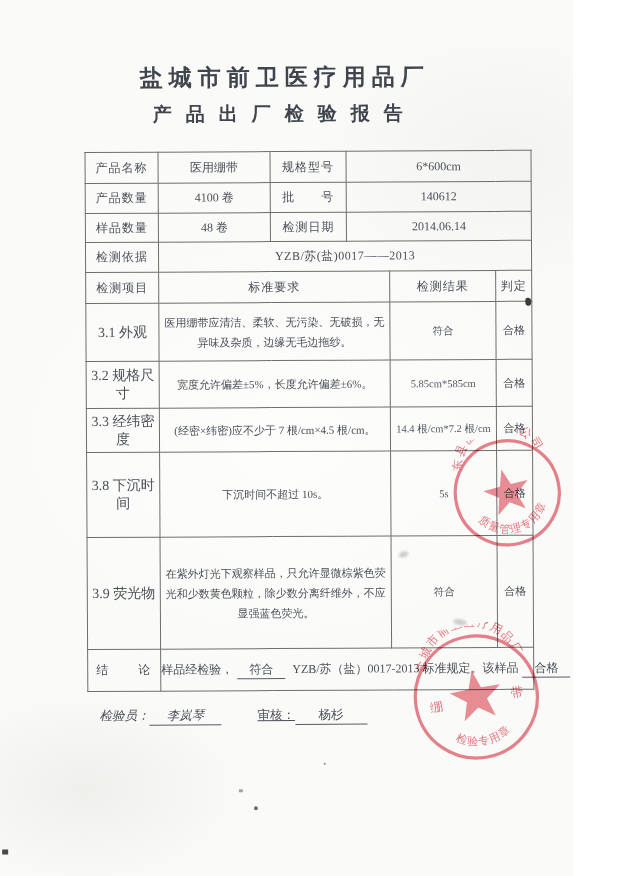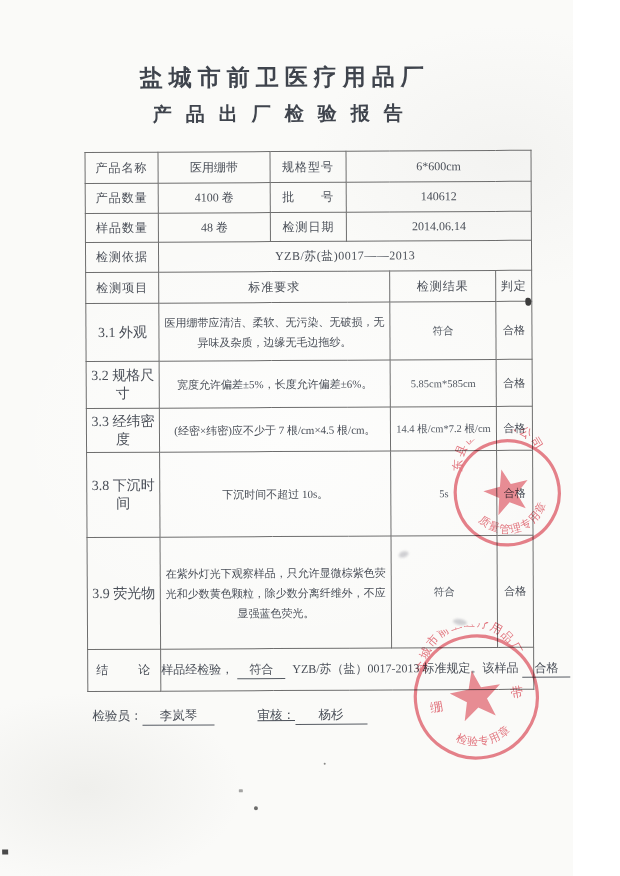--- a/index.html
+++ b/index.html
@@ -47,21 +47,21 @@
   td.res{font-size:10.5px;white-space:nowrap;color:#555b64;}
   td.ver{font-size:11px;}
   td.concl-label{letter-spacing:2px;}
   td.concl{text-align:left;padding-left:10px;font-size:12px;white-space:nowrap;}
   .ublank{
     display:inline-block;border-bottom:1px solid #565b63;
     padding:0 12px;margin:0 4px;text-align:center;
   }
   .footer{position:absolute;left:90px;top:707px;width:450px;height:24px;font-size:12.5px;}
   .fgroup{position:absolute;white-space:nowrap;}
-  .fg1{left:1px;}
+  .fg1{left:8px;font-style:italic;}
   .fg2{left:166px;text-decoration:underline;}
   .fg3{left:302px;}
   .nameblank{
     display:inline-block;border-bottom:1px solid #565b63;
     min-width:64px;text-align:center;padding:0 4px;
   }
   .sealblank{
     display:inline-block;border-bottom:1px solid #565b63;
     width:84px;height:14px;vertical-align:bottom;
   }

